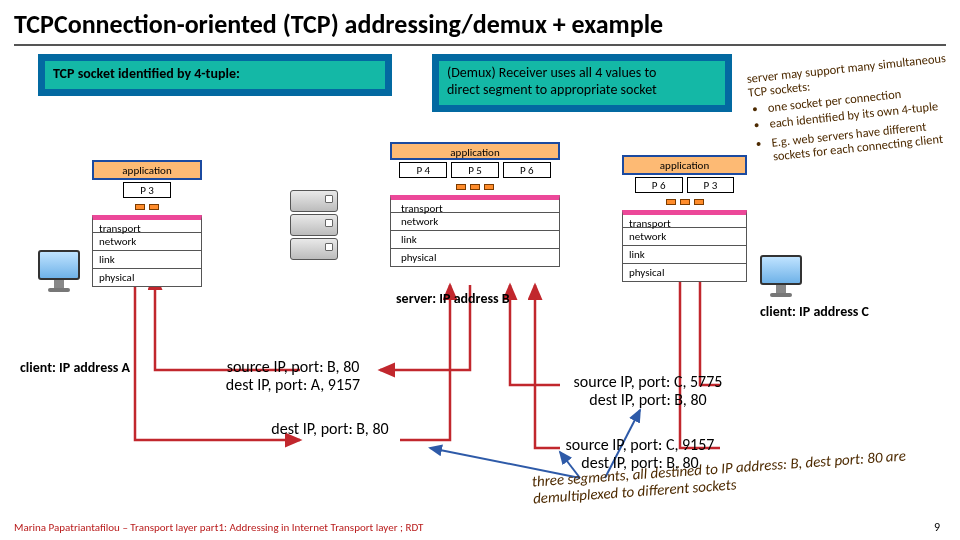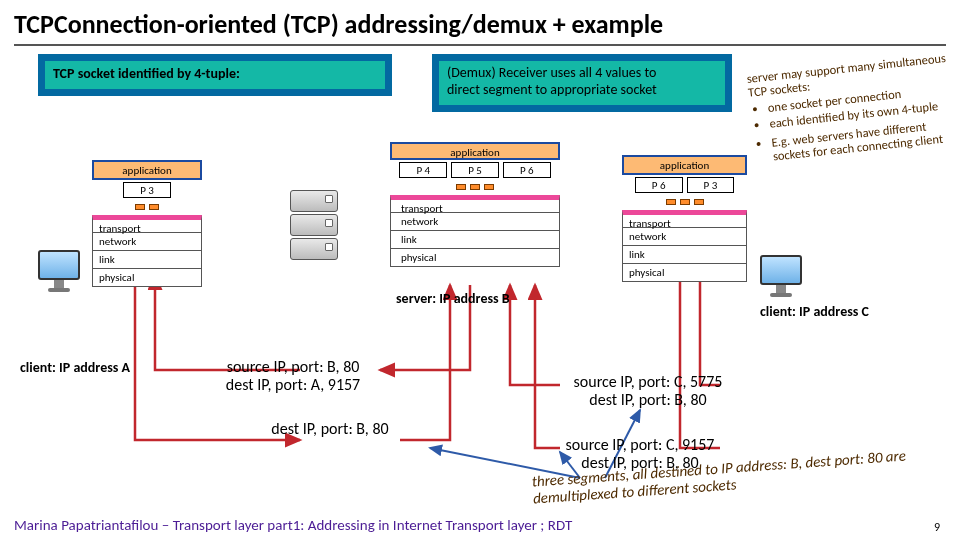--- a/index.html
+++ b/index.html
@@ -163,22 +163,22 @@
     font-size: 15px;
     color: #4d2a00;
     transform: rotate(-4deg);
     line-height: 1.1;
     font-style: italic;
   }
 
   .footer {
     position: absolute;
     bottom: 6px; left: 14px;
-    font-size: 15px;
-    color: #4c1d95;
+    font-size: 11px;
+    color: #b91c1c;
   }
   .pagenum {
     position: absolute;
     bottom: 6px; right: 20px;
     font-size: 12px;
   }
 </style>
 </head>
 <body>
 

